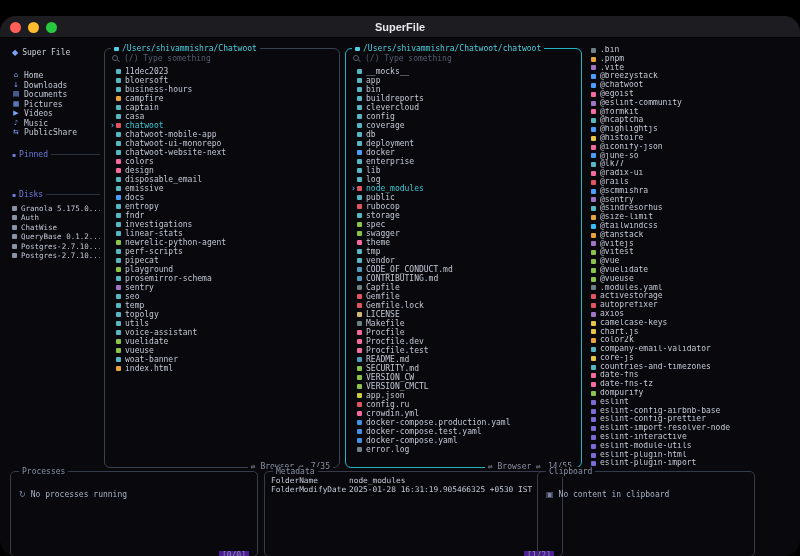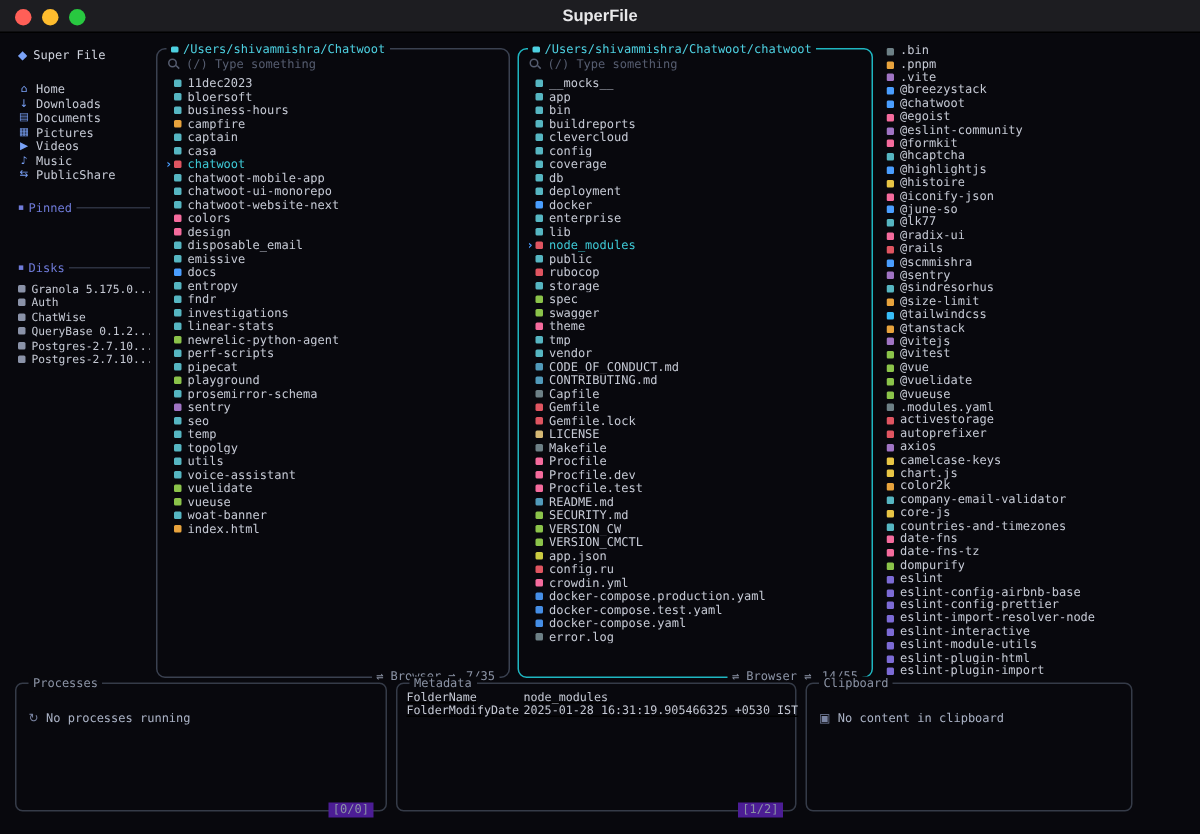--- a/index.html
+++ b/index.html
@@ -1,18 +1,18 @@
 <!DOCTYPE html>
 <html><head>
 <meta charset="utf-8">
 <style>
   html,body { margin:0; padding:0; width:800px; height:556px; background:#000; overflow:hidden; }
   * { box-sizing:border-box; }
-  .window { position:absolute; inset:0; background:#08080d; border-radius:0; overflow:hidden;
-            font-family:"DejaVu Sans Mono", monospace; }
+  .window { position:absolute; inset:0; background:#08080d; border-radius:16px; overflow:hidden;
+            font-family:"DejaVu Sans Mono", monospace;margin-top:16px; }
   .titlebar { position:relative; height:22px; background:#1d1d21; border-bottom:1px solid #000;
               display:flex; align-items:center; justify-content:center; }
   .traffic { position:absolute; left:10px; top:6px; display:flex; gap:7px; }
   .dot { width:11px; height:11px; border-radius:50%; display:inline-block; }
   .dot.red{background:#ff5f57;} .dot.yellow{background:#febc2e;} .dot.green{background:#28c840;}
   .title { font-family:"Liberation Sans", sans-serif; font-size:11px; font-weight:bold; color:#e8e8ea; }
 
   
   .sidebar { position:absolute; left:12px; top:32px; width:88px; bottom:106px; font-size:8px; color:#c5c9d4; }
   .side-title { display:flex; align-items:center; gap:4px; color:#cfd3dd; margin-bottom:14px; }
@@ -51,21 +51,21 @@
   .fn  { color:#c5c9d4; overflow:hidden; text-overflow:clip; }
   .row.sel .fn { color:#3ec9d6; }
 
   
   .preview { position:absolute; left:589px; top:28px; width:204px; height:424px; overflow:hidden; padding:2px 2px 0 2px; }
   .preview .row { height:8.8px; line-height:8.8px; }
 
   
   .box { position:absolute; top:455px; height:86px; border:1px solid #353b48; border-radius:5px; }
   #processes { left:10px;  width:248px; }
-  #metadata  { left:264px; width:267px;text-decoration:underline; }
+  #metadata  { left:264px; width:299px;text-decoration:underline; }
   #clipboard { left:537px; width:218px; }
   .box-title { position:absolute; top:-5px; left:8px; background:#08080d; padding:0 3px;
                color:#8b93a5; font-size:8px; line-height:10px; }
   .box-count { position:absolute; bottom:-5px; right:8px; background:#4c1d95; padding:0 3px;
                color:#8b93a5; font-size:8px; line-height:10px; }
   .empty { display:flex; align-items:center; gap:5px; padding:18px 8px 0; color:#aab2c5; font-size:8px; }
   .box-icon { color:#7a84a2; font-family:"DejaVu Sans", sans-serif; font-size:8px; }
   .meta-rows { padding:4px 6px 0; }
   .meta-row { display:flex; font-size:7.8px; line-height:9px; color:#c5c9d4; white-space:nowrap; }
   .meta-label { width:78px; flex:none; }
@@ -417,20 +417,25 @@
         <div class="row">
           <span class="cur"></span>
           <span class="fic" style="background: rgb(86, 182, 194);"></span>
           <span class="fn">enterprise</span>
         </div>
         <div class="row">
           <span class="cur"></span>
           <span class="fic" style="background: rgb(86, 182, 194);"></span>
           <span class="fn">lib</span>
         </div>
+        <div class="row">
+          <span class="cur"></span>
+          <span class="fic" style="background: rgb(86, 182, 194);"></span>
+          <span class="fn">log</span>
+        </div>
         <div class="row sel">
           <span class="cur">›</span>
           <span class="fic" style="background: rgb(224, 85, 97);"></span>
           <span class="fn">node_modules</span>
         </div>
         <div class="row">
           <span class="cur"></span>
           <span class="fic" style="background: rgb(86, 182, 194);"></span>
           <span class="fn">public</span>
         </div>

